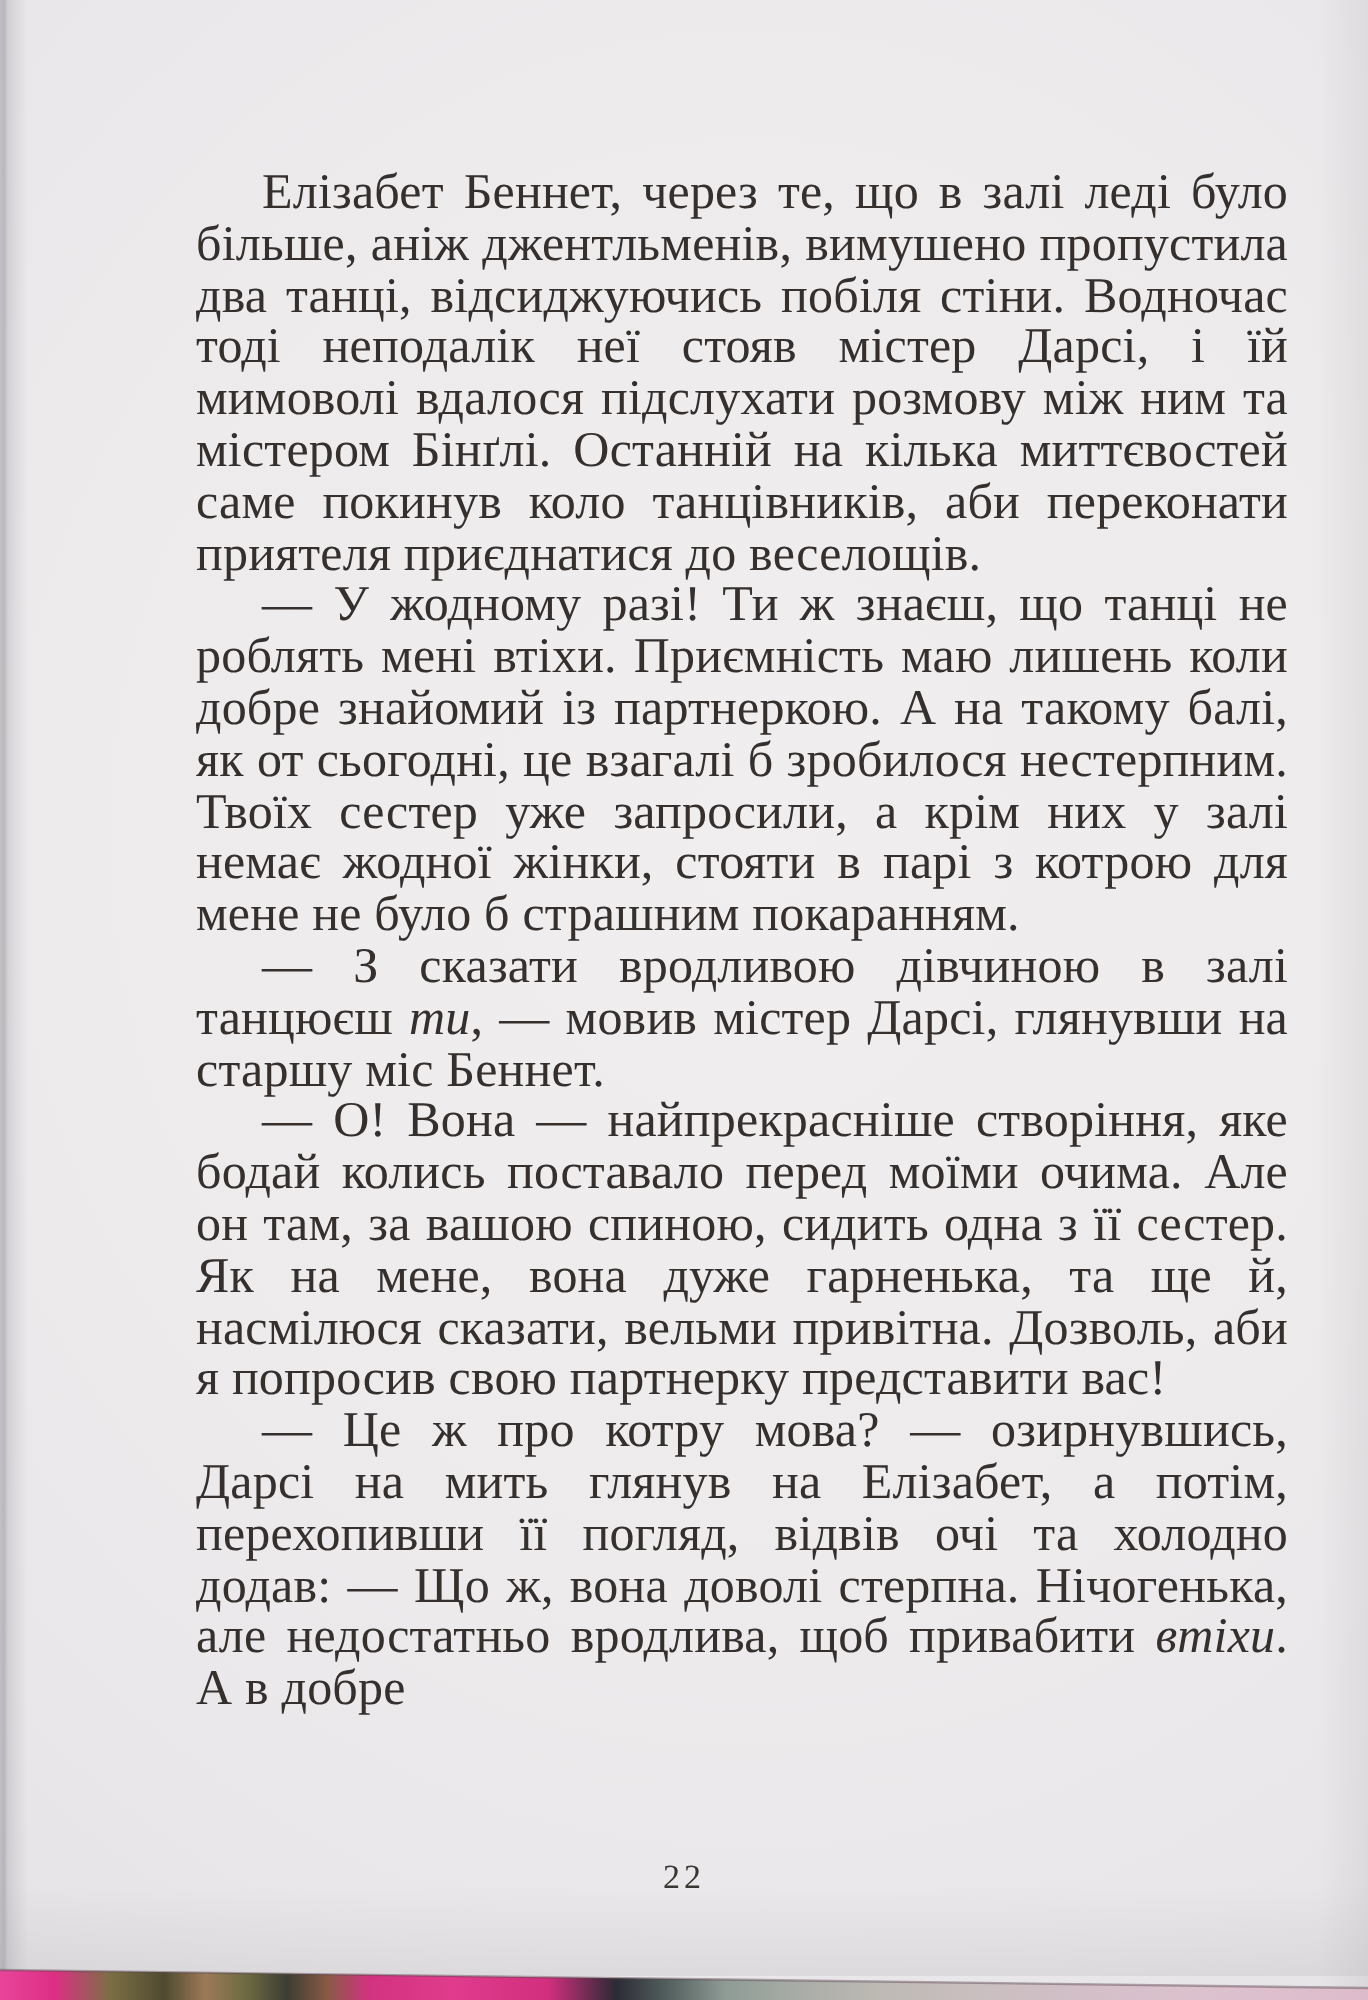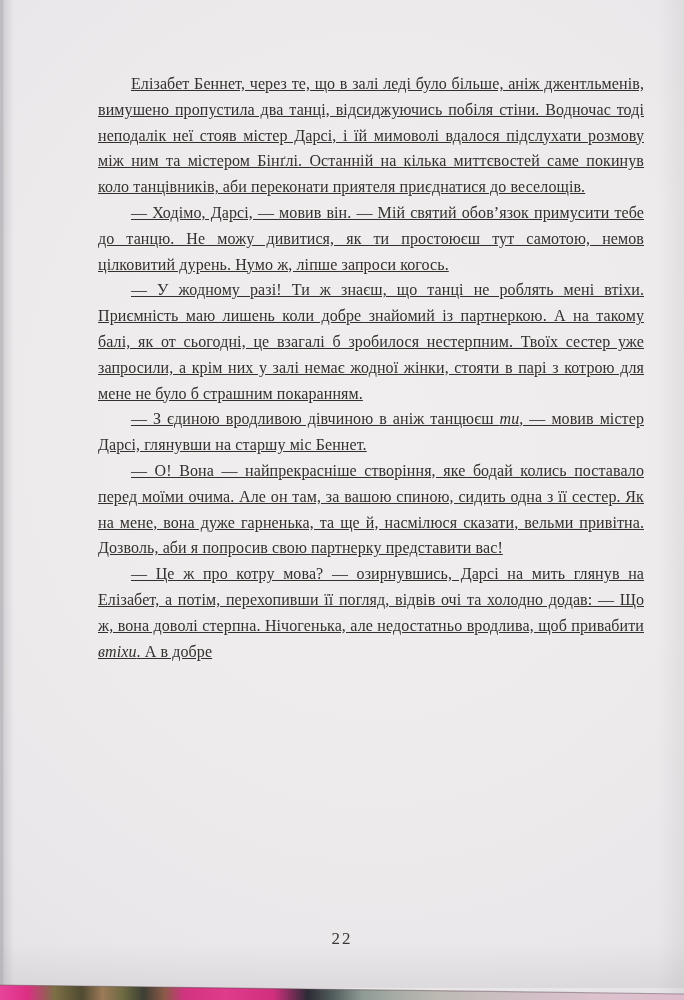--- a/index.html
+++ b/index.html
@@ -42,28 +42,27 @@
   .bottom-shade {
     position: absolute;
     left: 0; bottom: 12px;
     width: 100%; height: 46px;
     background: linear-gradient(0deg, rgba(175,170,175,0.22), rgba(175,170,175,0));
     pointer-events: none;
   }
   .text-block {
     position: absolute;
     left: 98px;
-    top: 71px;
+    top: 84px;
     width: 546px;
-    font-size: 16px;
+    font-size: 25px;
     line-height: 25.8px;
     color: var(--ink, #35302e);
     text-align: justify;
     letter-spacing: 0.1px;
-    text-decoration: underline;
   }
   .text-block p {
     margin: 0;
     text-indent: 33px;
   }
   .text-block em {
     font-style: italic;
   }
   .page-number {
     position: absolute;
@@ -86,23 +85,22 @@
 <body>
 
 <div class="photo">
 
   <div class="gutter-shadow"></div>
   <div class="right-shade"></div>
   <div class="bottom-shade"></div>
 
   <div class="text-block">
       <p><span>Елізабет Беннет, через те, що в залі леді було більше, аніж джентльменів, вимушено пропустила два танці, відсиджуючись побіля стіни. Водночас тоді неподалік неї стояв містер Дарсі, і їй мимоволі вдалося підслухати розмову між ним та містером Бінґлі. Останній на кілька миттєвостей саме покинув коло танцівників, аби переконати приятеля приєднатися до веселощів.</span></p>
-      <p><span>— Ходімо, Дарсі, — мовив він. — Мій святий обов’язок примусити тебе до танцю. Не можу дивитися, як ти простоюєш тут самотою, немов цілковитий дурень. Нумо ж, ліпше запроси когось.</span></p>
       <p><span>— У жодному разі! Ти ж знаєш, що танці не роблять мені втіхи. Приємність маю лишень коли добре знайомий із партнеркою. А на такому балі, як от сьогодні, це взагалі б зробилося нестерпним. Твоїх сестер уже запросили, а крім них у залі немає жодної жінки, стояти в парі з котрою для мене не було б страшним покаранням.</span></p>
-      <p><span>— З єдиною вродливою дівчиною в аніж танцюєш </span><em>ти</em><span>, — мовив містер Дарсі, глянувши на старшу міс Беннет.</span></p>
+      <p><span>— З сказати вродливою дівчиною в залі танцюєш </span><em>ти</em><span>, — мовив містер Дарсі, глянувши на старшу міс Беннет.</span></p>
       <p><span>— О! Вона — найпрекрасніше створіння, яке бодай колись поставало перед моїми очима. Але он там, за вашою спиною, сидить одна з її сестер. Як на мене, вона дуже гарненька, та ще й, насмілюся сказати, вельми привітна. Дозволь, аби я попросив свою партнерку представити вас!</span></p>
       <p><span>— Це ж про котру мова? — озирнувшись, Дарсі на мить глянув на Елізабет, а потім, перехопивши її погляд, відвів очі та холодно додав: — Що ж, вона доволі стерпна. Нічогенька, але недостатньо вродлива, щоб привабити </span><em>втіхи</em><span>. А в добре</span></p>
     </div>
 
   <div class="page-number">22</div>
 
   <svg class="cover-edge" width="684" height="20" viewBox="0 0 684 20" aria-hidden="true">
     <defs>
       <linearGradient id="coverGrad" x1="0" y1="0" x2="1" y2="0">
         <stop offset="0" stop-color="#e8449a"></stop>

